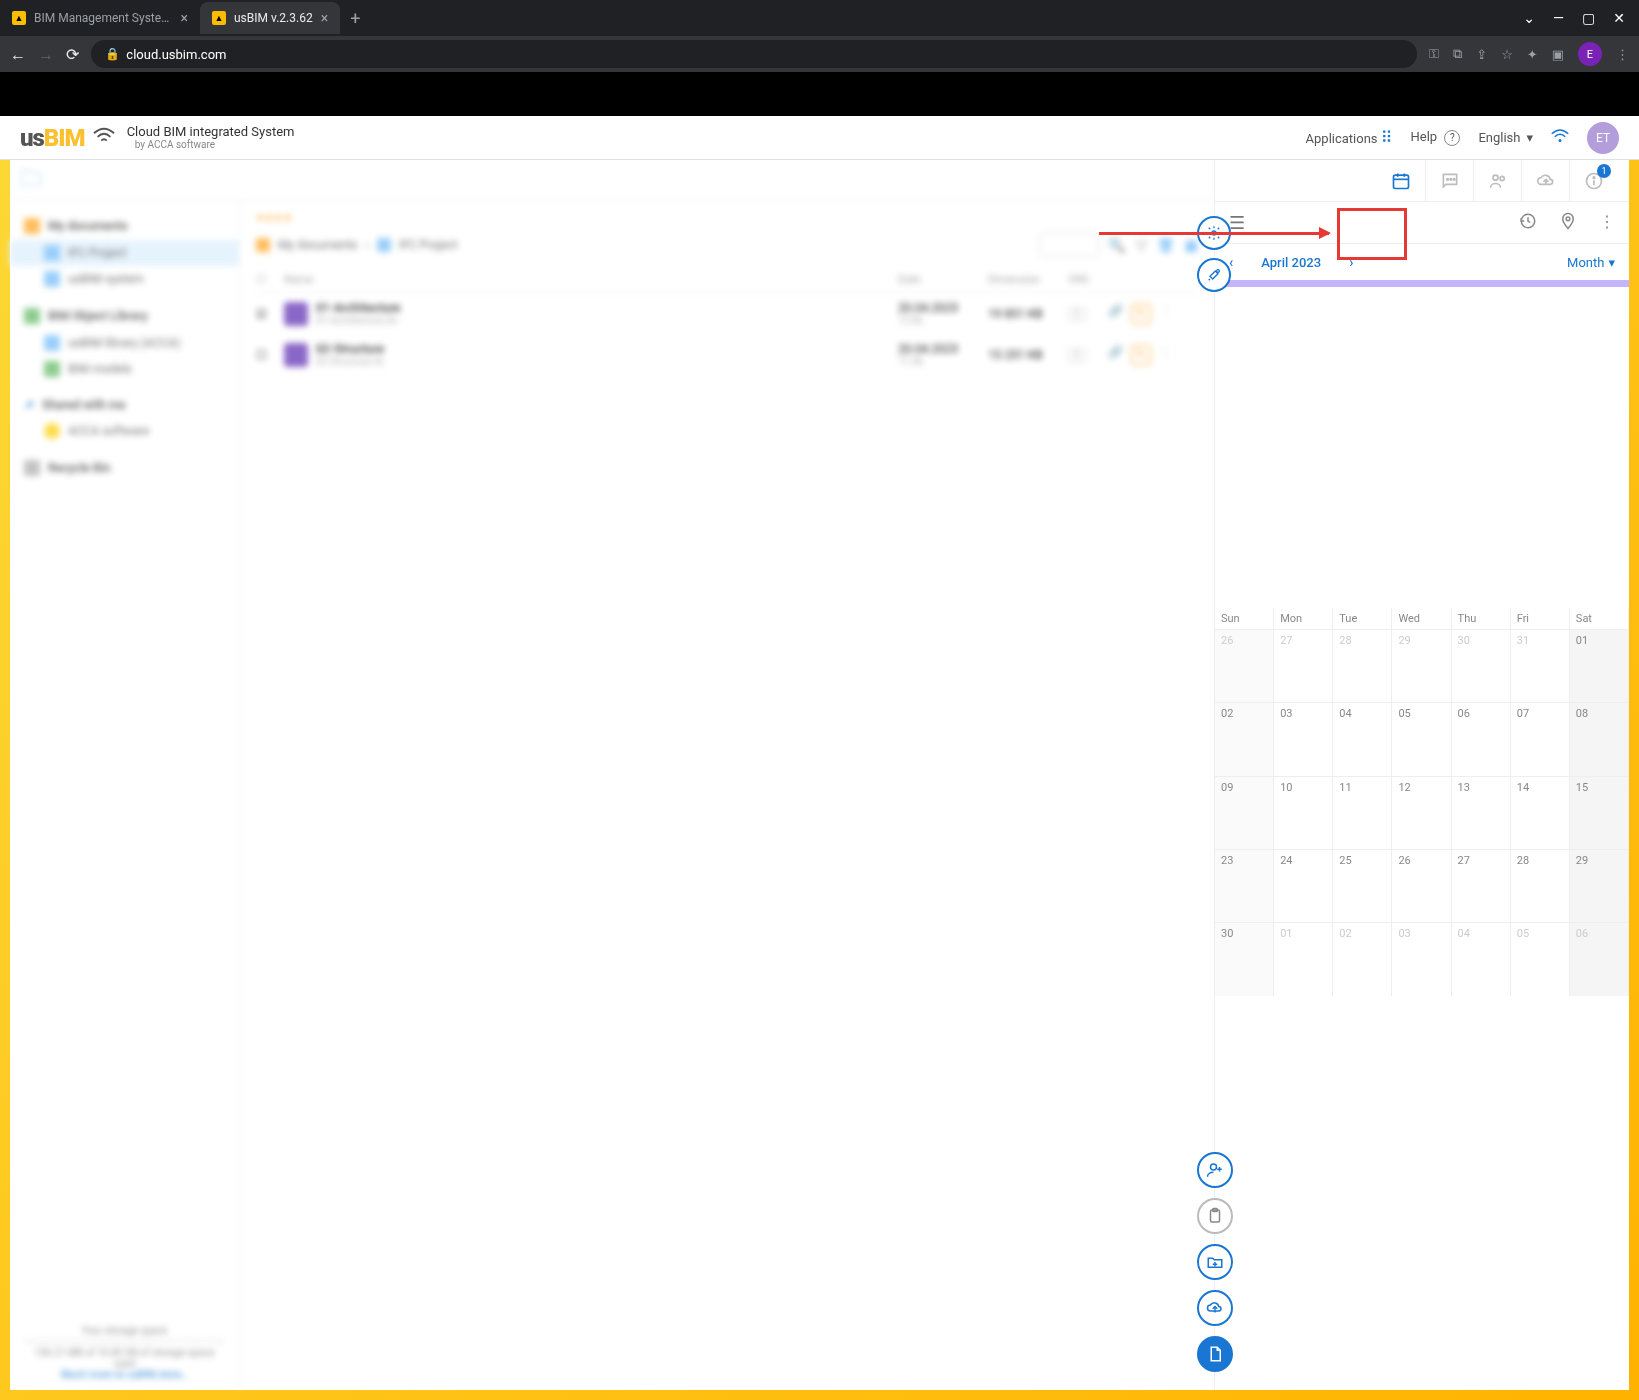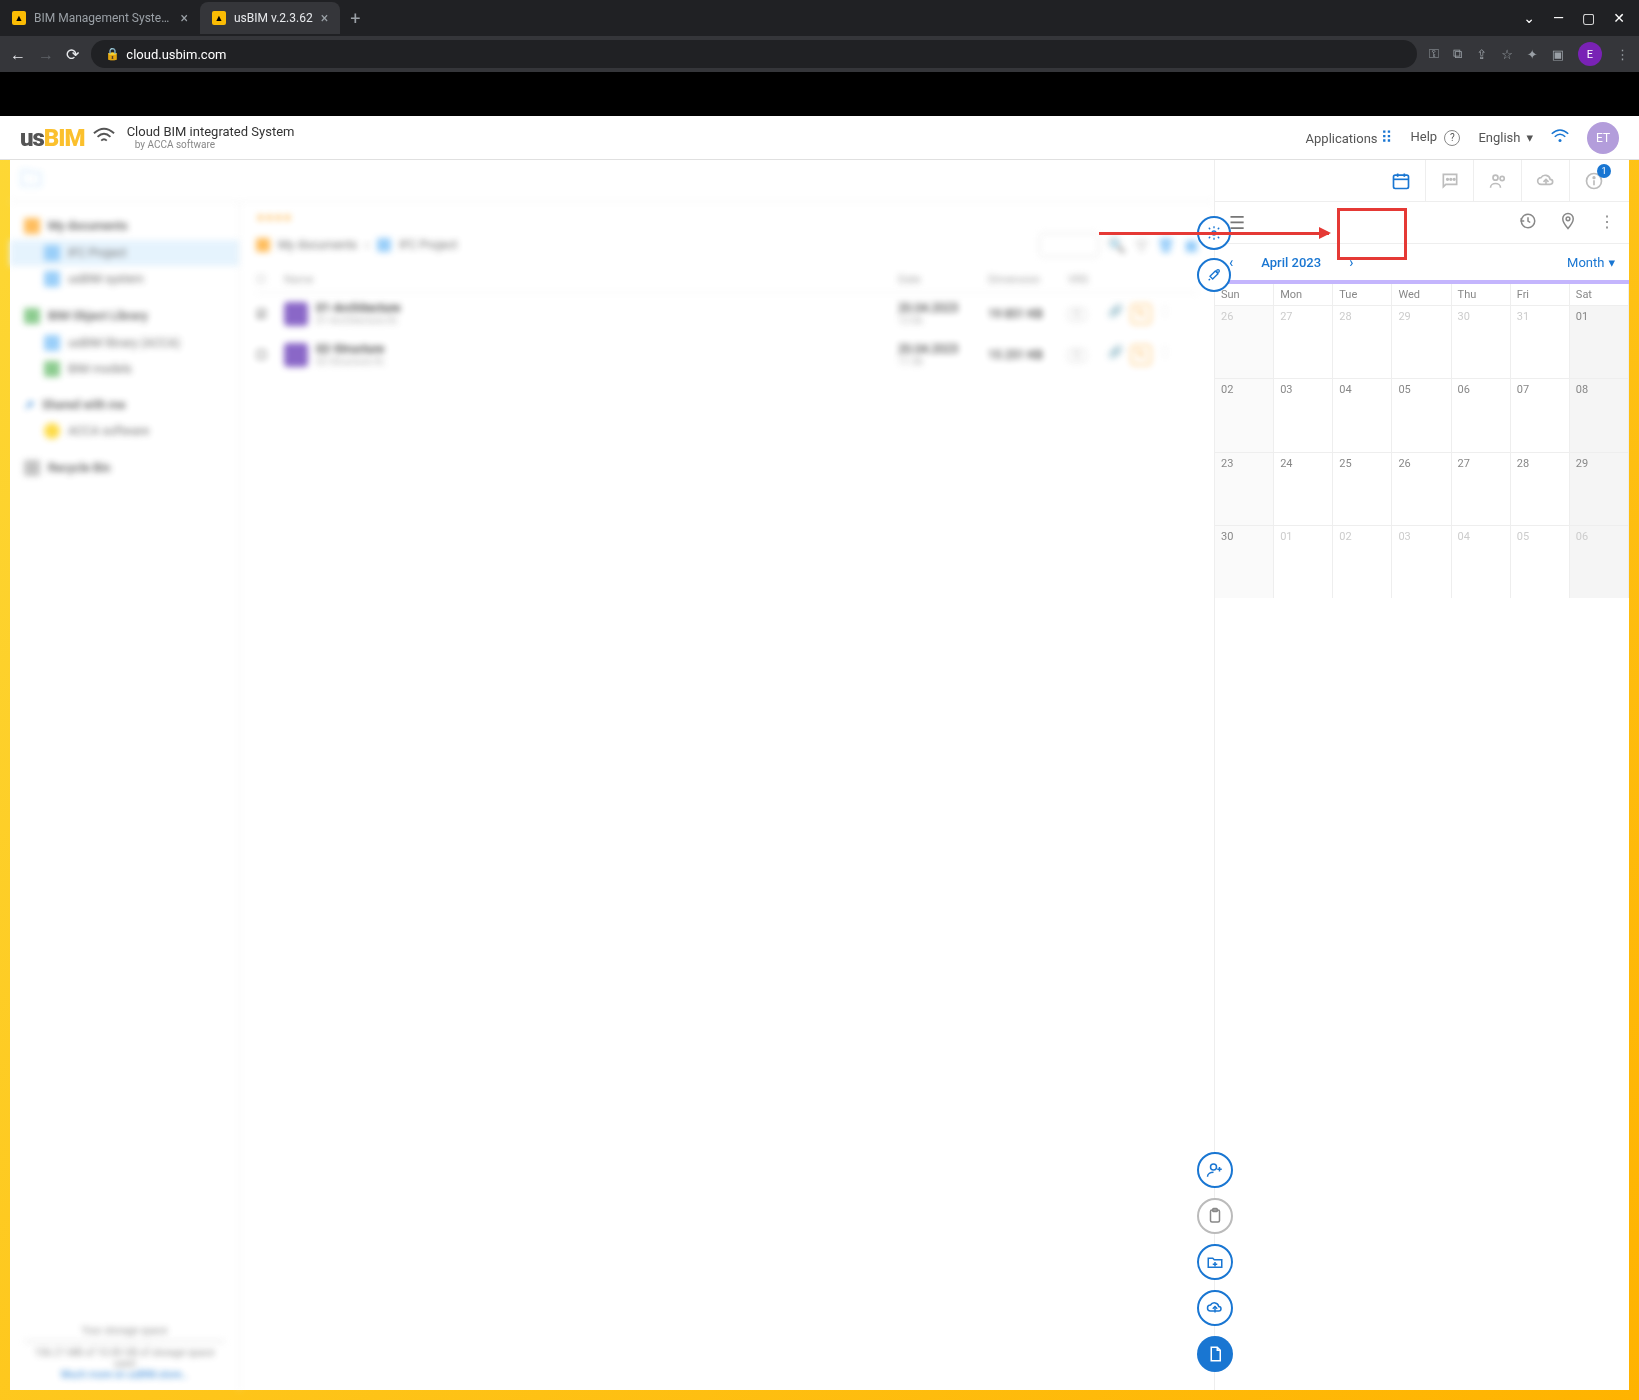--- a/index.html
+++ b/index.html
@@ -105,21 +105,21 @@
 .cal-toolbar { height:42px; display:flex; align-items:center; padding:0 14px; border-bottom:1px solid #eee; }
 .hamburger { color:#777; font-size:18px; cursor:pointer; }
 .cal-tb-right { margin-left:auto; display:flex; gap:22px; color:#888; }
 .cal-tb-right span { cursor:pointer; font-size:16px; }
 
 .cal-nav { height:36px; display:flex; align-items:center; justify-content:space-between; padding:0 14px; font-size:13px; }
 .cal-nav-center { display:flex; align-items:center; gap:28px; color:#1976d2; font-weight:500; }
 .cal-chevron { color:#1976d2; cursor:pointer; font-size:14px; }
 .view-select { color:#1976d2; font-size:13px; cursor:pointer; display:flex; align-items:center; gap:4px; }
 
-.cal-grid { flex:1; display:flex; flex-direction:column; border-top:4px solid #c4b5fd; }
+.cal-grid { flex:1; display:flex; flex-direction:column; border-top:7px solid #c4b5fd;justify-content:center; }
 .cal-dow { display:grid; grid-template-columns:repeat(7,1fr); font-size:11px; color:#888; }
 .cal-dow div { padding:4px 6px; border-right:1px solid #eee; }
 .cal-weeks { display:grid; grid-template-rows:repeat(6,1fr); flex:1; max-height:440px; }
 .cal-week { display:grid; grid-template-columns:repeat(7,1fr); border-top:1px solid #eee; }
 .cal-day { border-right:1px solid #eee; padding:4px 6px; font-size:11px; color:#888; min-height:68px; position:relative; }
 .cal-day.sunday { background:#fafafa; }
 .cal-day.saturday { background:#f5f5f5; }
 .cal-day.othermonth { color:#ccc; }
 .cal-day.today { color:#1976d2; font-weight:600; }
 .cal-day.sel { background:#e3f2fd; }
@@ -450,20 +450,29 @@
             <div class="cal-week">
               <div class="cal-day sunday">02</div>
               <div class="cal-day">03</div>
               <div class="cal-day">04</div>
               <div class="cal-day">05</div>
               <div class="cal-day">06</div>
               <div class="cal-day">07</div>
               <div class="cal-day saturday">08</div>
             </div>
             <div class="cal-week">
+              <div class="cal-day sunday">09</div>
+              <div class="cal-day">10</div>
+              <div class="cal-day">11</div>
+              <div class="cal-day">12</div>
+              <div class="cal-day">13</div>
+              <div class="cal-day">14</div>
+              <div class="cal-day saturday">15</div>
+            </div>
+            <div class="cal-week">
               <div class="cal-day sunday">23</div>
               <div class="cal-day">24</div>
               <div class="cal-day">25</div>
               <div class="cal-day">26</div>
               <div class="cal-day">27</div>
               <div class="cal-day">28</div>
               <div class="cal-day saturday">29</div>
             </div>
             <div class="cal-week">
               <div class="cal-day sunday">30</div>

